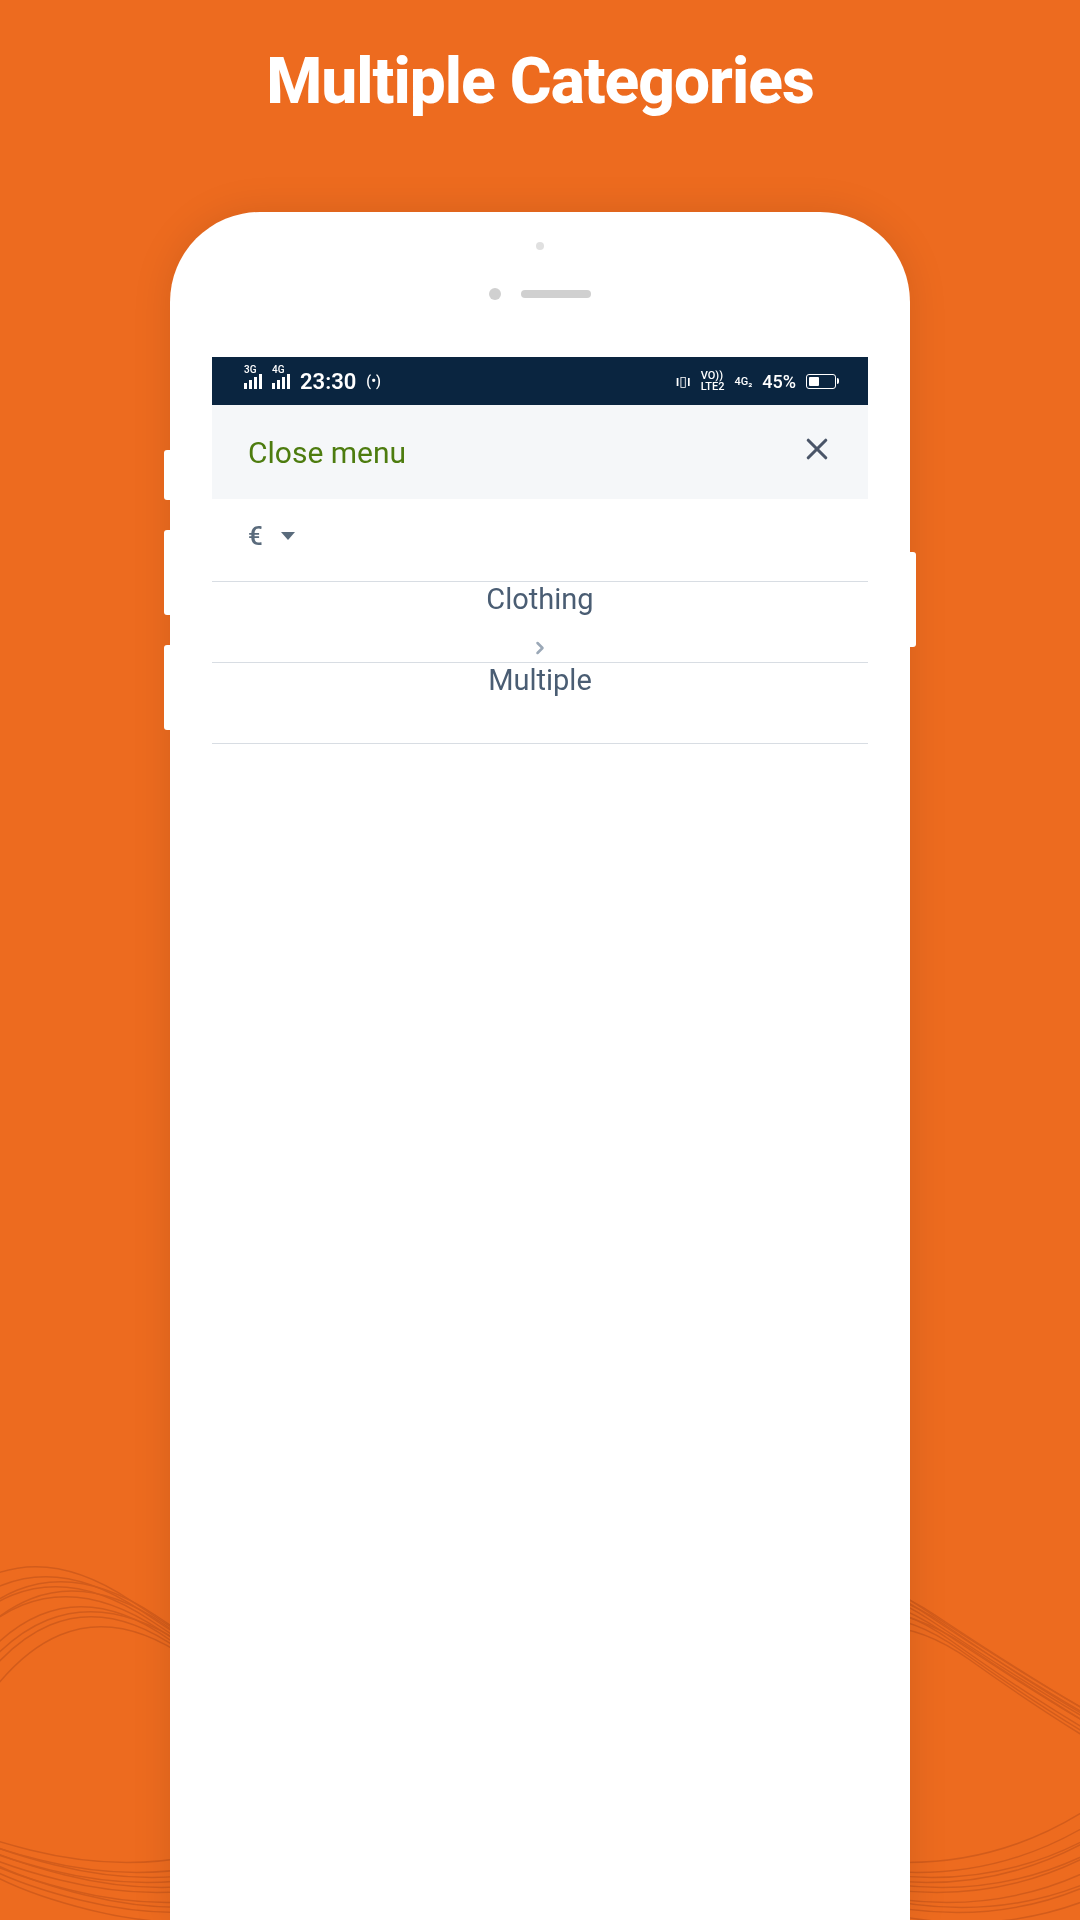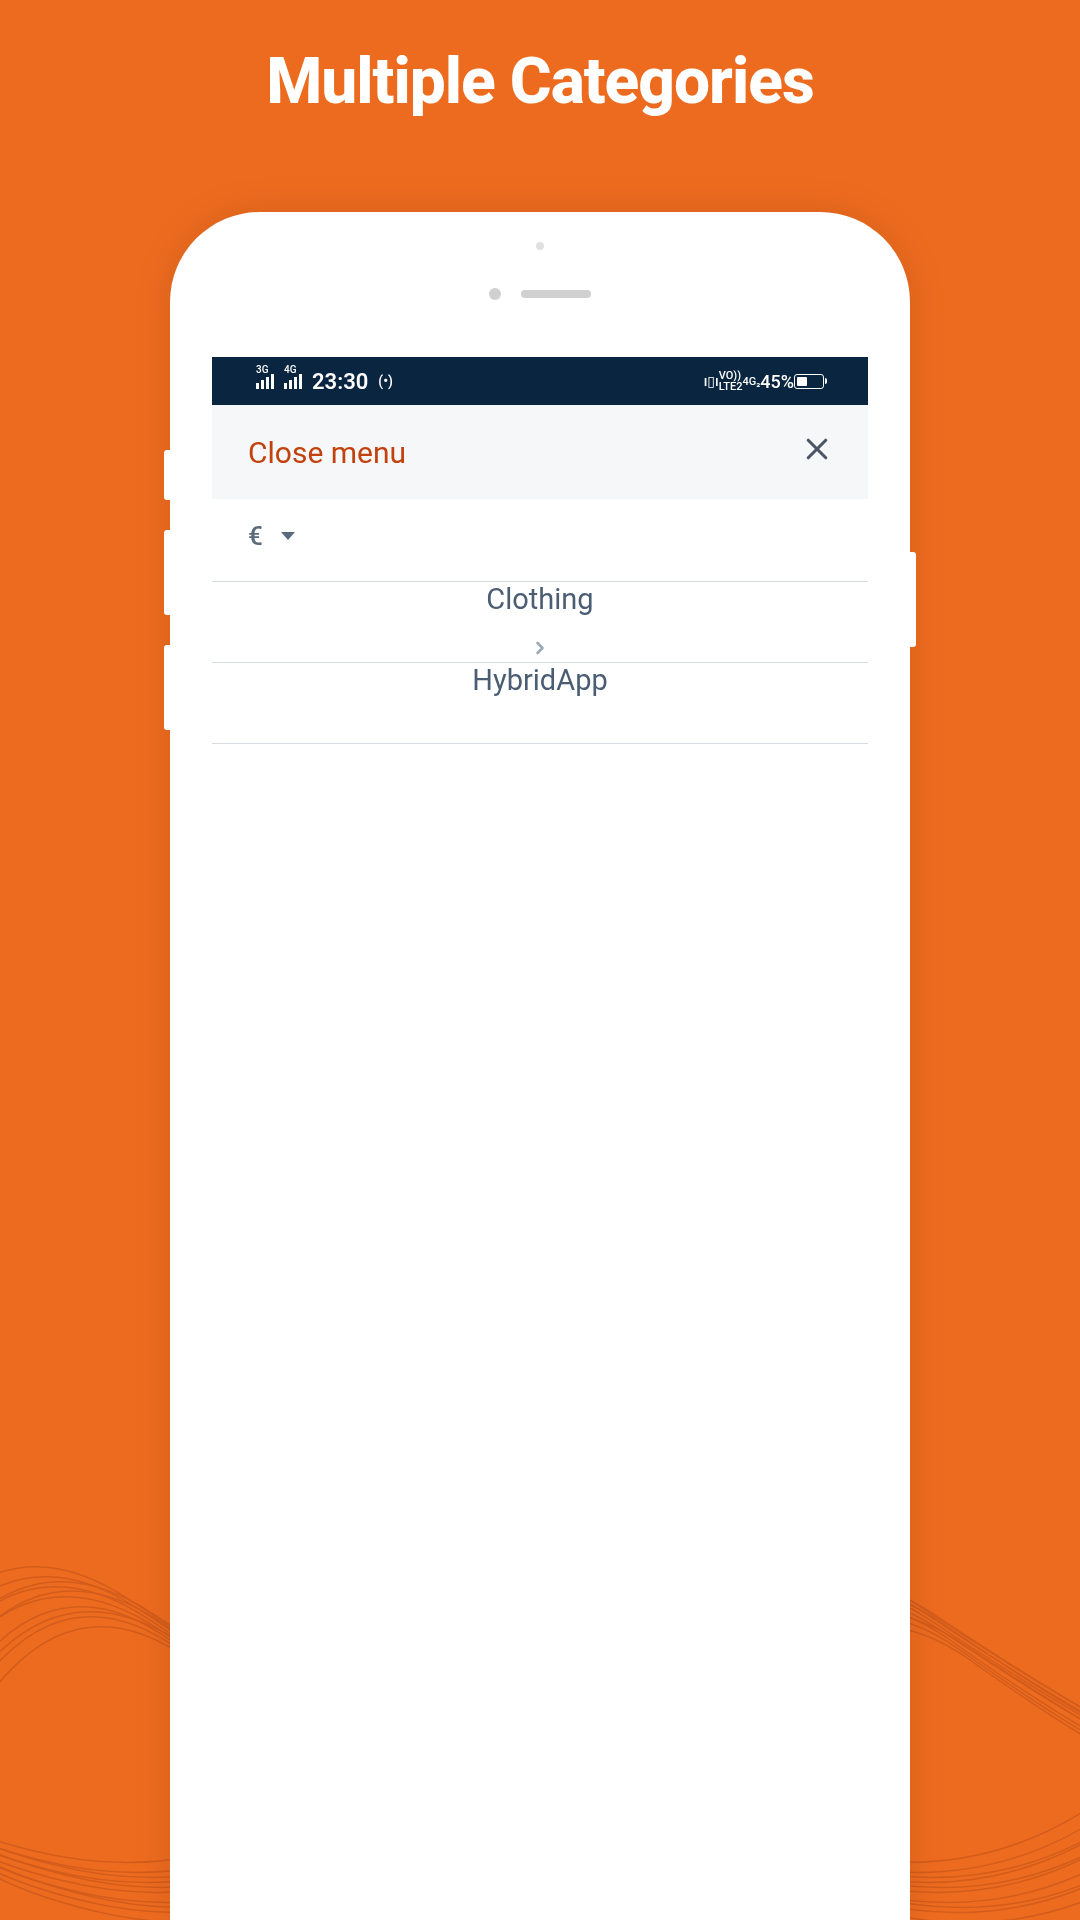--- a/index.html
+++ b/index.html
@@ -139,36 +139,36 @@
       background: #ffffff;
       overflow: hidden;
     }
     
     .status-bar {
       height: 48px;
       background: #0a2540;
       display: flex;
       align-items: center;
       justify-content: space-between;
-      padding: 0 44px;
+      padding: 0 32px;
       color: #ffffff;
       font-size: 18px;
       font-weight: 500;
     }
     
     .status-left {
       display: flex;
       align-items: center;
       gap: 10px;
     }
     
     .status-right {
       display: flex;
       align-items: center;
-      gap: 0;
+      gap: 10px;
     }
     
     .signal-group {
       display: flex;
       align-items: flex-end;
       gap: 2px;
       position: relative;
     }
     
     .signal-label {
@@ -231,21 +231,21 @@
     .close-menu-bar {
       height: 94px;
       background: #f5f7f9;
       display: flex;
       align-items: center;
       justify-content: space-between;
       padding: 0 36px;
     }
     
     .close-menu-text {
-      color: #c2410c;
+      color: #4d7c0f;
       font-size: 30px;
       font-weight: 400;
     }
     
     .close-icon {
       color: #4a5568;
       font-size: 34px;
       stroke-width: 2.5;
     }
     
@@ -409,18 +409,18 @@
     <div class="category-list">
       <div class="category-item">
         <span class="category-label">Clothing</span>
         <span class="chevron-right">
           <svg width="20" height="20" viewBox="0 0 24 24" fill="none" stroke="currentColor" stroke-width="3" stroke-linecap="round" stroke-linejoin="round">
             <polyline points="9 6 15 12 9 18"></polyline>
           </svg>
         </span>
       </div>
       <div class="category-item">
-        <span class="category-label">HybridApp</span>
+        <span class="category-label">Multiple</span>
       </div>
     </div>
 
   </div>
 </div>
 
 </body></html>

